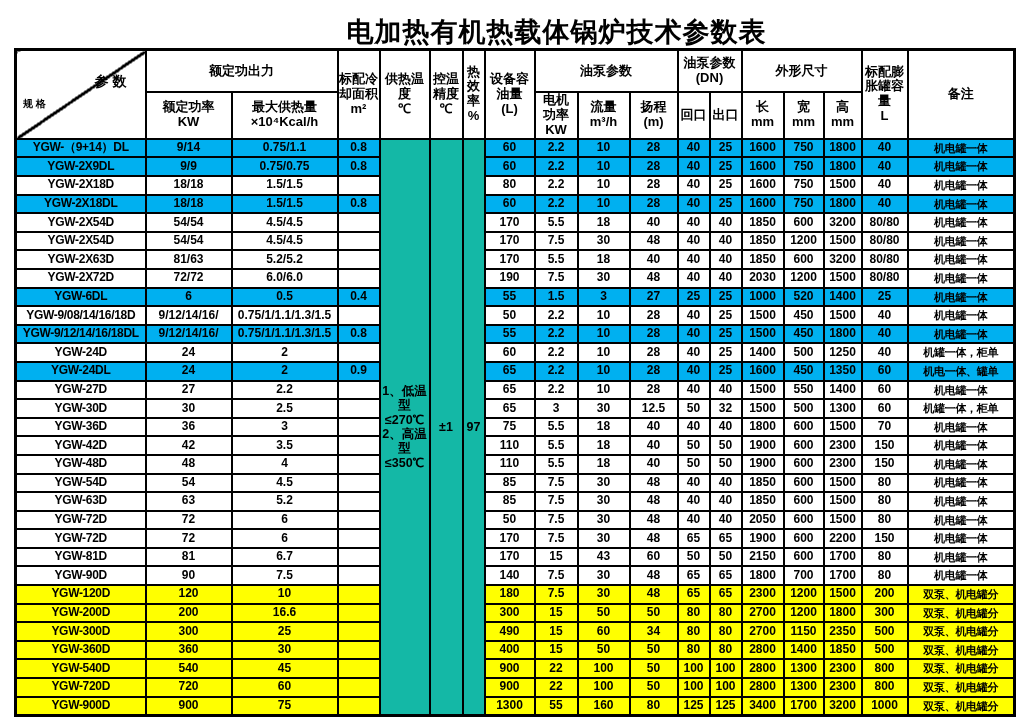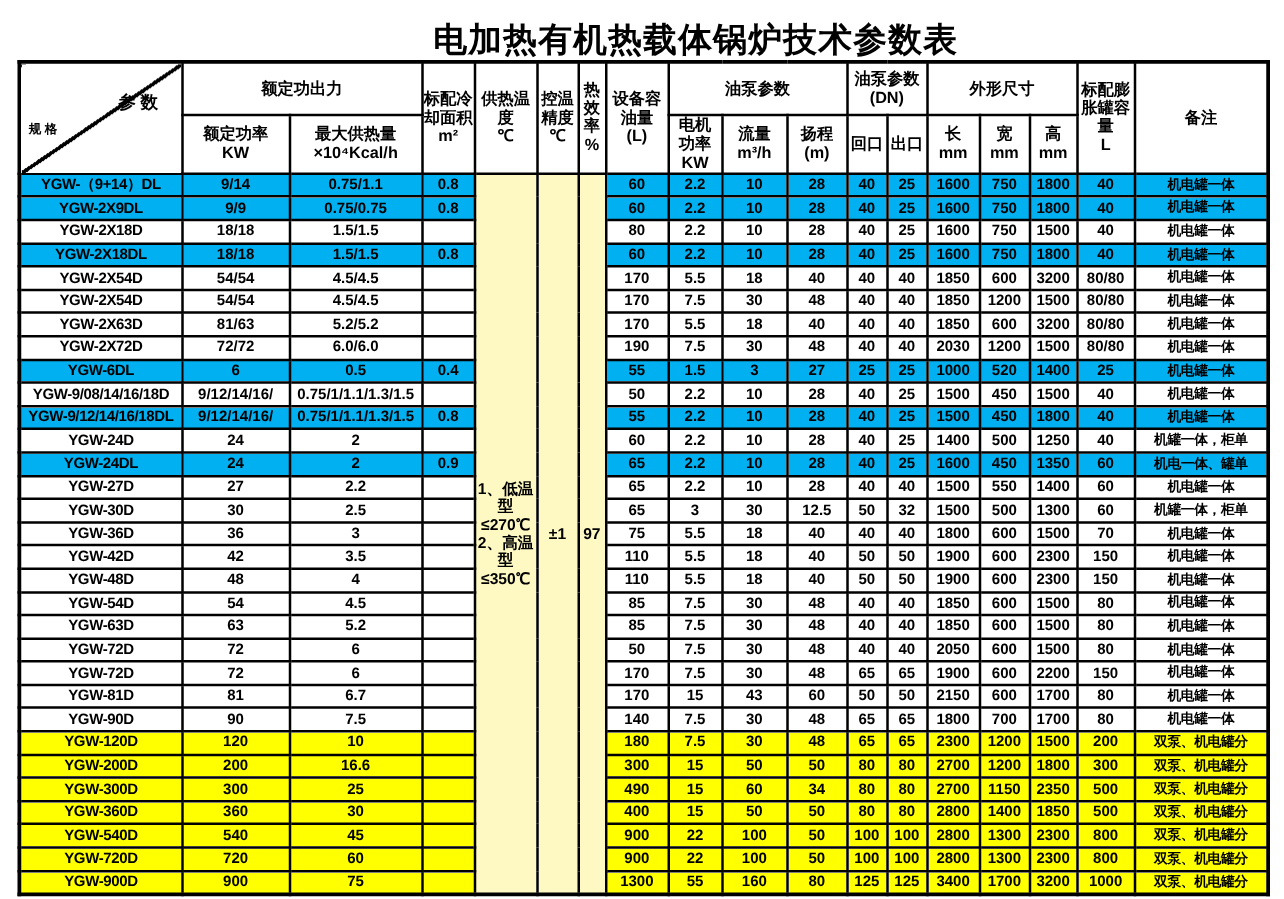--- a/index.html
+++ b/index.html
@@ -23,21 +23,21 @@
     font-weight:bold;overflow:hidden;white-space:pre-line;line-height:1.15;
   }
   thead th{font-size:13px;height:40px;background:#fff;}
   thead tr.sub th{height:40px;}
   tbody td{font-size:12px;height:16.6px;line-height:16.6px;white-space:nowrap;}
   td.note-cell{font-size:11px;letter-spacing:-0.3px;}
   td.model-cell{font-size:12px;letter-spacing:-0.3px;}
   .bg-blue{background:#00B0F0;}
   .bg-yellow{background:#FFFF00;}
   .bg-white{background:#ffffff;}
-  td.merged-col{background:#fef9c3;white-space:pre-line;line-height:1.35;font-size:12.5px;vertical-align:middle;}
+  td.merged-col{background:#14b8a6;white-space:pre-line;line-height:1.35;font-size:12.5px;vertical-align:middle;}
   th.corner{
     position:relative;
     background-image:linear-gradient(to bottom right,
       transparent calc(50% - 1.5px), #000 calc(50% - 1.5px),
       #000 calc(50% + 1.5px), transparent calc(50% + 1.5px));
   }
   th.corner .param{position:absolute;top:22px;right:18px;font-size:14px;}
   th.corner .spec-label{position:absolute;bottom:28px;left:6px;font-size:10px;}
   th.vert{line-height:1.25;}
 </style>

